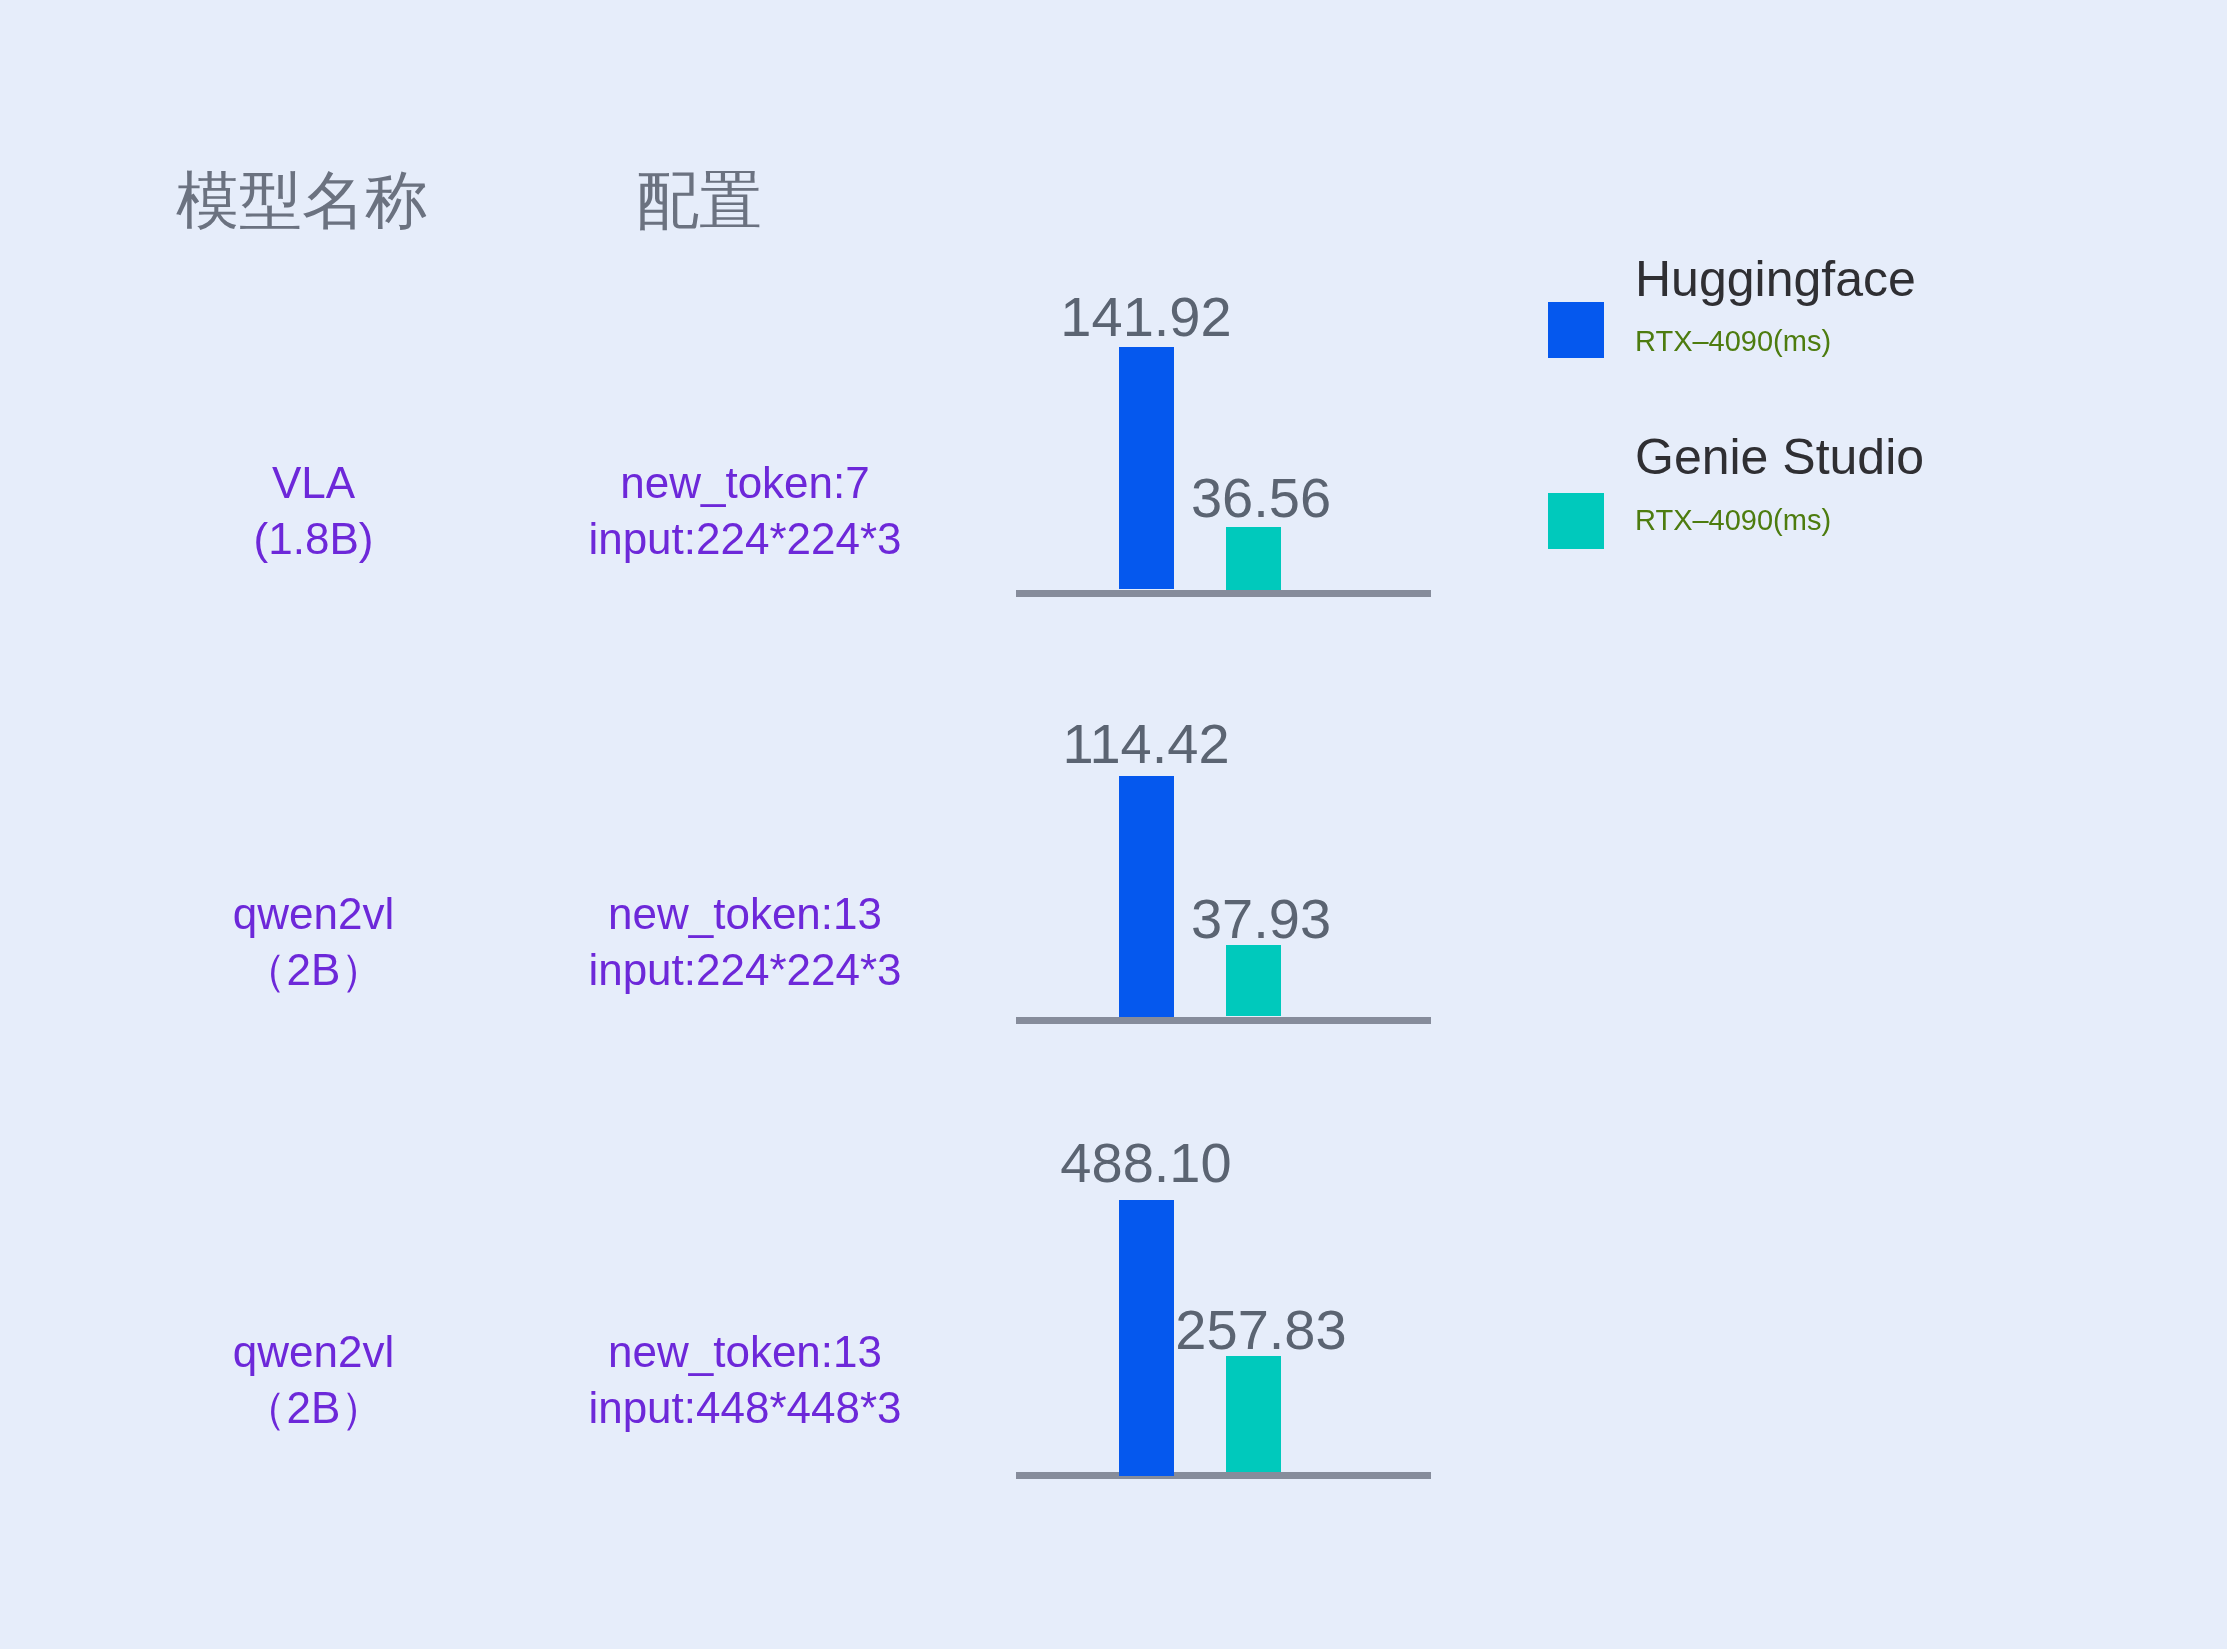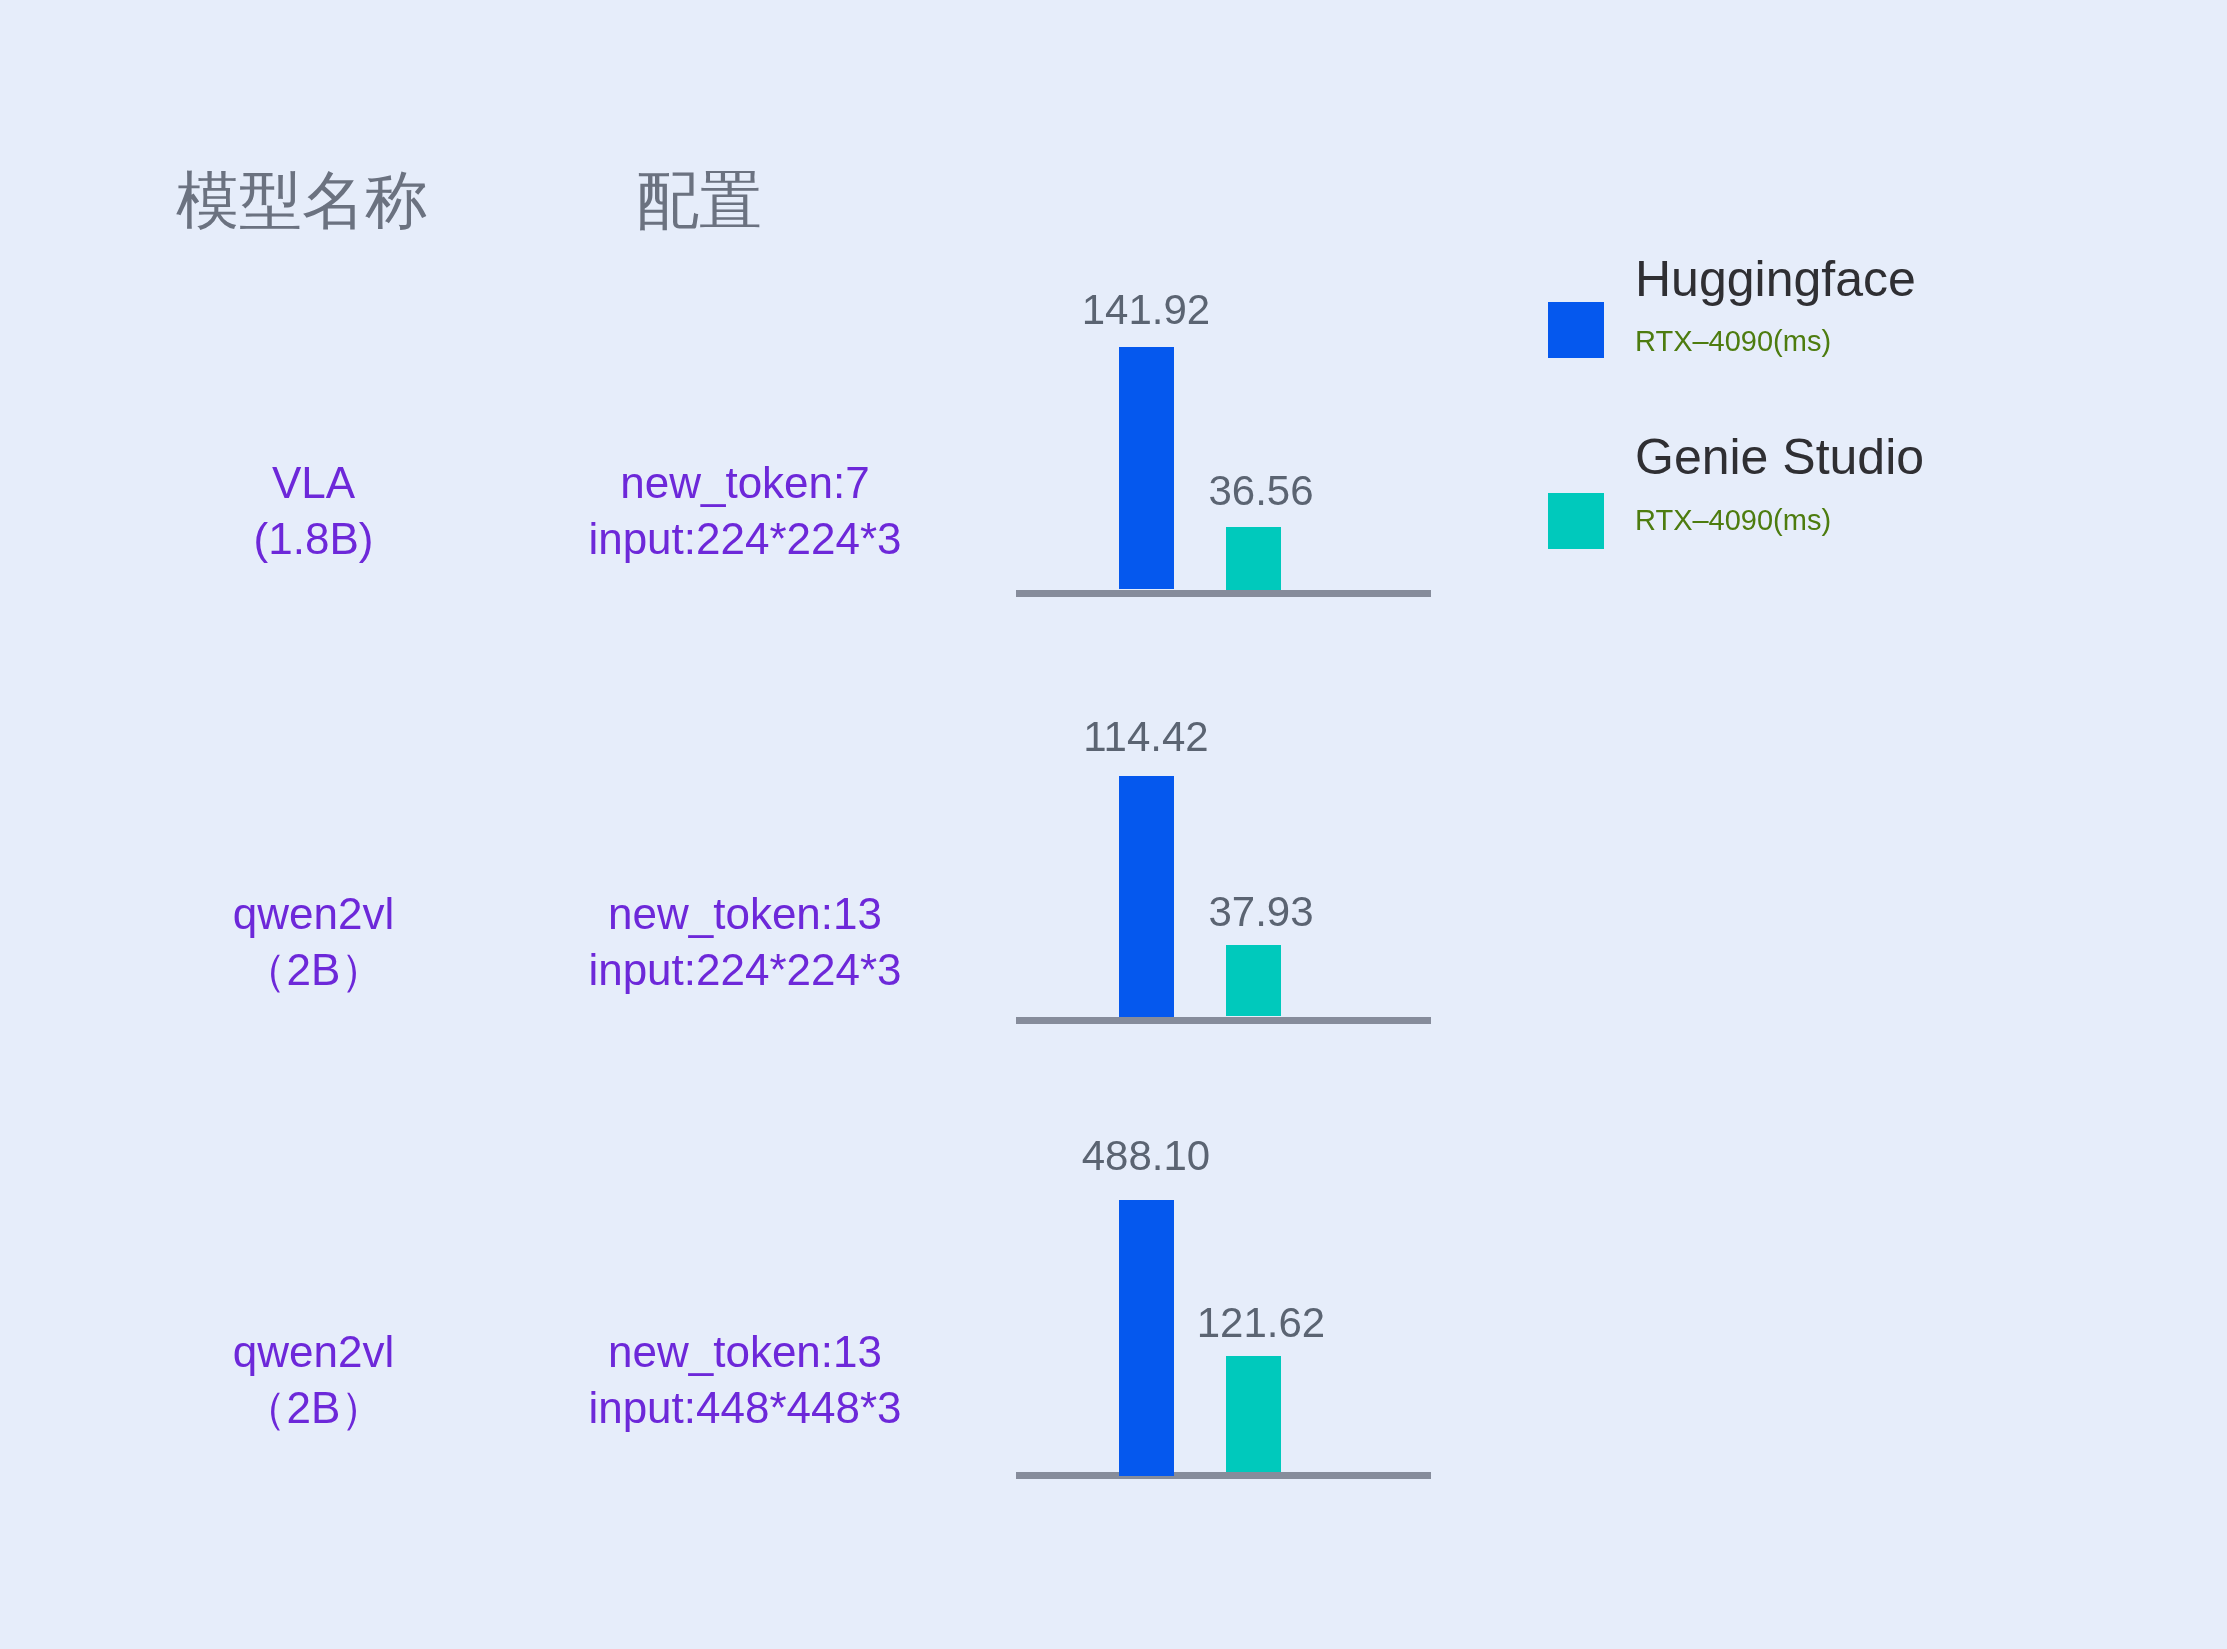--- a/index.html
+++ b/index.html
@@ -81,21 +81,21 @@
     z-index: 2;
   }
   .bar.blue { background: #0558ee; left: 103px; width: 55px; }
   .bar.teal { background: #00c9bc; left: 210px; width: 55px; }
 
   .bar.overflow { z-index: 4; }
 
   .vlabel {
     position: absolute;
     color: #5b6472;
-    font-size: 42px;
+    font-size: 56px;
     font-weight: 400;
     line-height: 1;
     white-space: nowrap;
     z-index: 5;
   }
   .vlabel.blue-lab { left: 39px; width: 182px; text-align: center; }
   .vlabel.teal-lab { left: 154px; width: 182px; text-align: center; }
 
   
   #row-0 .bar.blue { top: 96px; height: 242px; }
@@ -213,21 +213,21 @@
     <div class="row-model">
       <span class="txt-line">qwen2vl</span>
       <span class="txt-line">（2B）</span>
     </div>
     <div class="row-config">
       <span class="txt-line">new_token:13</span>
       <span class="txt-line">input:448*448*3</span>
     </div>
     <div class="plot">
       <div class="vlabel blue-lab">488.10</div>
-      <div class="vlabel teal-lab">121.62</div>
+      <div class="vlabel teal-lab">257.83</div>
       <div class="bar blue overflow"></div>
       <div class="bar teal"></div>
       <div class="baseline"></div>
     </div>
   </div>
 
   <div id="legend">
 
     <div class="legend-item" id="legend-item-0">
       <div class="swatch"></div>

